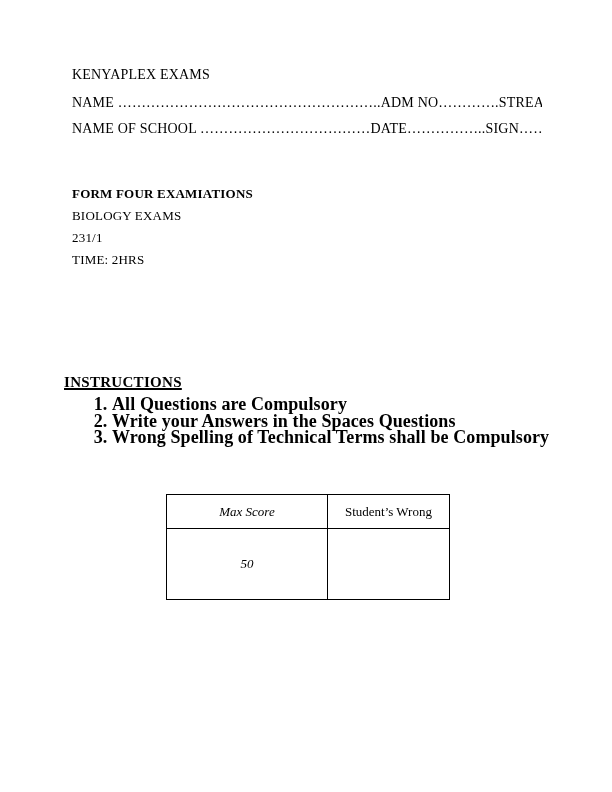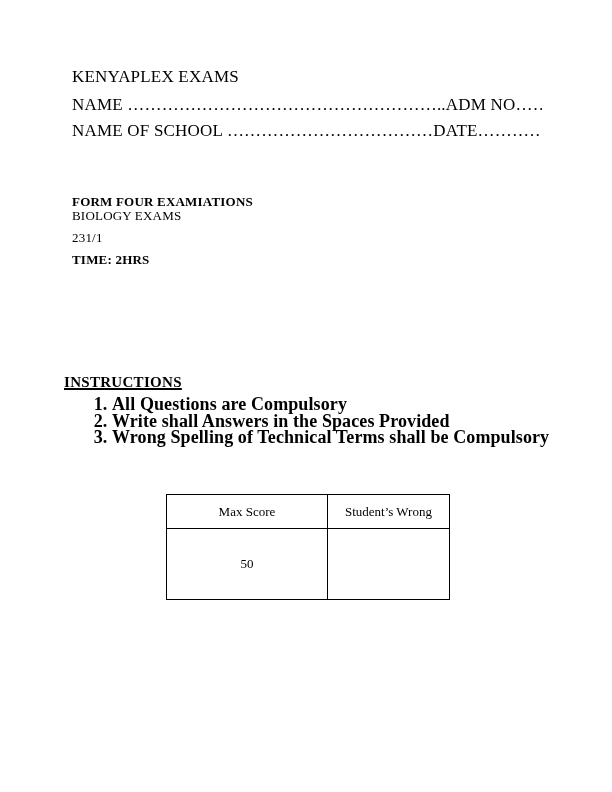--- a/index.html
+++ b/index.html
@@ -11,34 +11,34 @@
     position: relative;
     width: 612px;
     height: 792px;
     background: #ffffff;
     font-family: "Liberation Serif", serif;
     color: #000000;
     overflow: hidden;
   }
   .abs { position: absolute; }
   .line {
-    font-size: 17px;
+    font-size: 14px;
     white-space: nowrap;
     overflow: hidden;
     letter-spacing: 0.2px;
   }
   .fillin {
     left: 72px;
     width: 470px;
   }
   .exam-head {
     left: 72px;
     font-size: 13px;
   }
-  .bold { font-weight: bold; margin-top: 8px; }
+  .bold { font-weight: bold; }
   .instructions-heading {
     left: 64px;
     top: 374px;
     font-size: 15px;
     font-weight: bold;
     text-decoration: underline;
     text-decoration-thickness: 1.5px;
     letter-spacing: 0.3px;
   }
   ol.instruction-list {
@@ -64,47 +64,47 @@
   table.score-table td {
     border: 1.5px solid #000000;
     font-family: "Liberation Serif", serif;
     font-size: 13px;
     font-weight: normal;
     text-align: center;
     padding: 0;
   }
   table.score-table th { height: 33px; }
   table.score-table td { height: 70px; }
-  .col-max { width: 174px; }
+  .col-max { width: 174px; font-style: italic; }
   .col-student { width: 129px; }
 </style>
 </head>
 <body>
 
 <div class="page">
 
   <div class="abs line" style="left:72px; top:67px;">KENYAPLEX EXAMS</div>
 
   <div class="abs line fillin" style="top:95px;">NAME ………………………………………………..ADM NO………….STREAM………………...</div>
 
   <div class="abs line fillin" style="top:121px;">NAME OF SCHOOL ………………………………DATE……………..SIGN……………………….</div>
 
   <div class="abs line exam-head bold" style="top:186px;">FORM FOUR EXAMIATIONS</div>
 
   <div class="abs line exam-head" style="top:208px;">BIOLOGY EXAMS</div>
 
   <div class="abs line exam-head" style="top:230px;text-align:right;">231/1</div>
 
-  <div class="abs line exam-head" style="top:252px;font-weight:bold;">TIME: 2HRS</div>
+  <div class="abs line exam-head" style="top:252px;">TIME: 2HRS</div>
 
   <div class="abs instructions-heading">INSTRUCTIONS</div>
 
   <ol class="abs instruction-list">
     <li>All Questions are Compulsory</li>
-    <li>Write shall Answers in the Spaces Provided</li>
+    <li>Write your Answers in the Spaces Questions</li>
     <li>Wrong Spelling of Technical Terms shall be Compulsory</li>
   </ol>
 
   <table class="abs score-table">
     <tbody>
         <tr>
       <th class="col-max">Max Score</th>
       <th class="col-student">Student’s Wrong</th>
     </tr>
     <tr>

